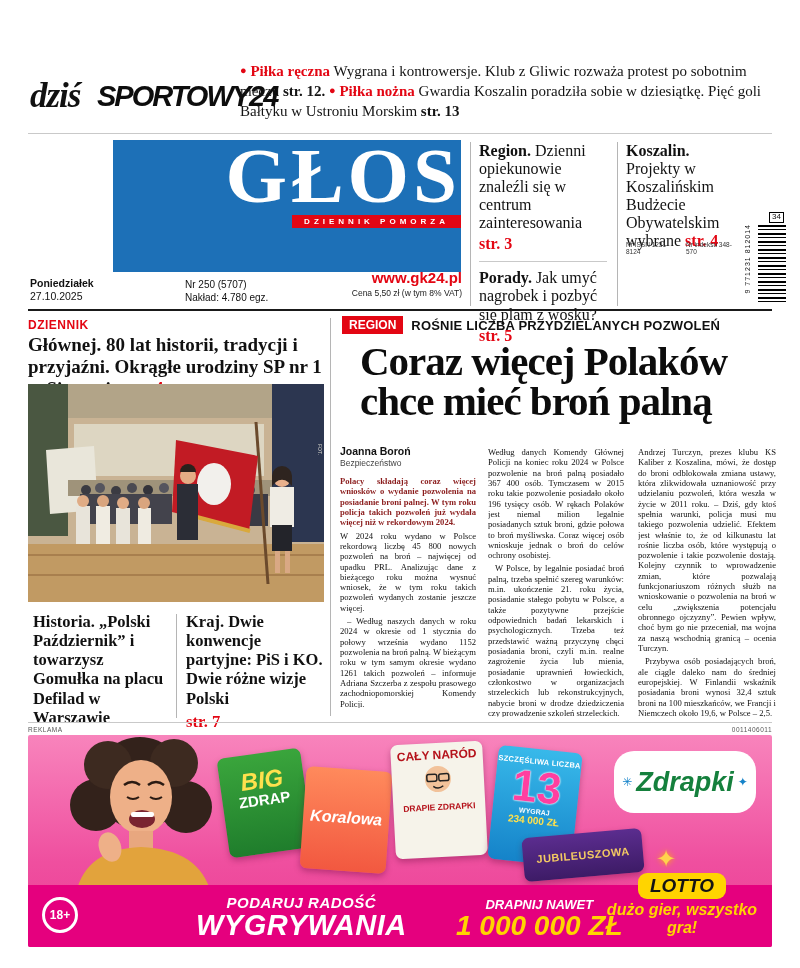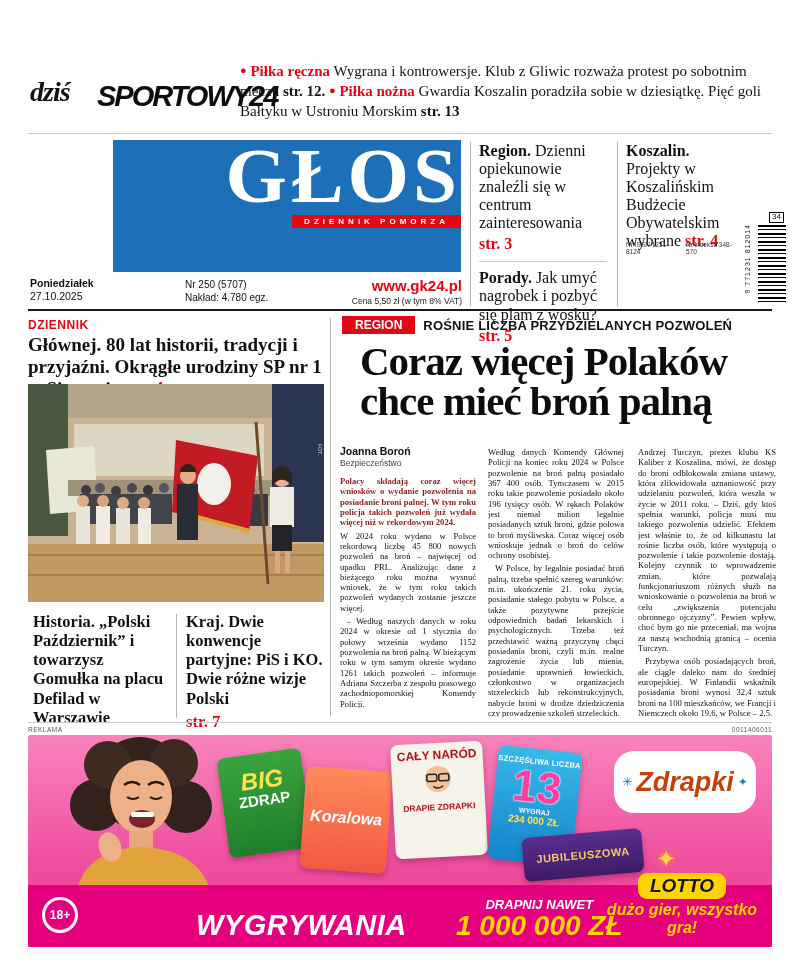--- a/index.html
+++ b/index.html
@@ -4,21 +4,21 @@
 <style>
   *{margin:0;padding:0;box-sizing:border-box}
   html,body{background:#fff}
   .page{position:relative;width:800px;height:968px;background:#fff;overflow:hidden;
         font-family:"Liberation Serif",serif;color:#111}
   .abs{position:absolute}
   .red{color:#e30613}
   .b{font-weight:bold}
 
   
-  .dzis{font-style:italic;font-weight:bold;font-size:28px;letter-spacing:-1px}
+  .dzis{font-style:italic;font-weight:bold;font-size:35px;letter-spacing:-1px}
   .sportowy{font-family:"Liberation Sans",sans-serif;font-weight:bold;font-style:italic;
             font-size:29px;letter-spacing:-2px;color:#0d0d0d}
   .top-teasers{font-size:15px;line-height:1.32;color:#141414}
   .top-teasers .dot{color:#e30613;font-size:11px;vertical-align:2px}
   .top-teasers b.tag{color:#e30613}
   .hairline{background:#c9c9c9;height:1px}
   .blackline{background:#1a1a1a;height:2px}
   .vline{width:1px;background:#b5b5b5}
 
   
@@ -47,21 +47,21 @@
 
   
   .label-red{font-family:"Liberation Sans",sans-serif;font-weight:bold;font-size:12px;
              color:#e30613;letter-spacing:.5px}
   .mini-head{font-weight:bold;font-size:19px;line-height:1.15}
   .box-head{font-weight:bold;font-size:16.5px;line-height:1.16}
   .box-page{font-weight:bold;font-size:16.5px;margin-top:4px}
 
   
   .section-tag{background:#e30613;color:#fff;font-family:"Liberation Sans",sans-serif;
-               font-weight:bold;font-size:12px;padding:2px 13px;display:inline-block}
+               font-weight:bold;font-size:12px;padding:2px 7px;display:inline-block}
   .kicker{font-family:"Liberation Sans",sans-serif;font-weight:bold;font-size:13px;
           letter-spacing:.2px;color:#111}
   .headline{font-weight:bold;font-size:41px;line-height:.98;letter-spacing:-1px;color:#0c0c0c}
   .author{font-family:"Liberation Sans",sans-serif;font-weight:bold;font-size:10.5px}
   .author-sub{font-family:"Liberation Sans",sans-serif;font-size:8.5px;color:#444;margin-top:1px}
   .bodycol{font-size:8.6px;line-height:1.2;text-align:justify;overflow:hidden;height:270px}
   .bodycol p{margin-bottom:3px}
   .bodycol p.ind{text-indent:7px;margin-bottom:0}
   .lead{font-weight:bold;color:#8b1d1d;margin-bottom:4px}
 
@@ -85,21 +85,21 @@
   .card-13 .t1{font-size:7.5px;font-weight:bold;margin-top:8px;letter-spacing:.3px}
   .card-13 .num{font-size:44px;font-weight:bold;color:#ff3fa0;line-height:.95;
                 text-shadow:0 0 2px #fff,0 0 2px #fff}
   .card-13 .t2{font-size:7px;font-weight:bold}
   .card-13 .t3{font-size:10px;font-weight:bold;color:#ffe14d}
   .card-jub{background:linear-gradient(#5b2d8f,#3d1b66);color:#f3c963;display:flex;
             align-items:center;justify-content:center}
   .card-jub .t1{font-size:11px;font-weight:bold;letter-spacing:.5px}
   .zdrapki-panel{position:absolute;right:16px;top:16px;width:142px;height:62px;background:#fff;
                  border-radius:20px;display:flex;align-items:center;justify-content:center;gap:4px}
-  .zdrapki-word{color:#c2410c;font-family:"Liberation Sans",sans-serif;font-weight:bold;
+  .zdrapki-word{color:#15803d;font-family:"Liberation Sans",sans-serif;font-weight:bold;
                 font-style:italic;font-size:27px}
   .sparkle{color:#1583c9;font-size:12px}
   .gold-star{position:absolute;right:96px;bottom:74px;color:#ffd34d;font-size:24px;
              text-shadow:0 0 6px #ffb300}
   .strip-left{position:absolute;left:168px;bottom:7px;text-align:center;color:#fff;
               font-family:"Liberation Sans",sans-serif;font-style:italic}
   .strip-left .r1{font-size:15px;font-weight:bold;letter-spacing:.5px}
   .strip-left .r2{font-size:29px;font-weight:bold;letter-spacing:.5px;line-height:1}
   .strip-right{position:absolute;left:428px;bottom:7px;text-align:center;
                font-family:"Liberation Sans",sans-serif;font-style:italic}
@@ -140,21 +140,21 @@
   </div>
 
   <div class="abs info" style="left:30px;top:277px">
     <div class="b">Poniedziałek</div>
     <div>27.10.2025</div>
   </div>
   <div class="abs info" style="left:185px;top:279px;font-size:10px">
     <div>Nr 250 (5707)</div>
     <div>Nakład: 4.780 egz.</div>
   </div>
-  <div class="abs" style="left:330px;top:277px;width:132px;text-align:right">
+  <div class="abs" style="left:330px;top:269px;width:132px;text-align:right">
     <div class="site">www.gk24.pl</div>
     <div class="price">Cena 5,50 zł (w tym 8% VAT)</div>
   </div>
 
   <div class="abs vline" style="left:470px;top:142px;height:164px"></div>
   <div class="abs vline" style="left:617px;top:142px;height:164px"></div>
 
   <div class="abs" style="left:479px;top:142px;width:128px">
     <p class="side-t"><b>Region.</b><span> Dzienni opiekunowie znaleźli się w centrum zainteresowania</span></p>
     <div class="side-page red">str. 3</div>
@@ -334,20 +334,21 @@
     <div class="zdrapki-panel">
       <span class="sparkle">✳</span>
       <span class="zdrapki-word">Zdrapki</span>
       <span class="sparkle">✦</span>
     </div>
 
     <span class="gold-star">✦</span>
 
     <div class="ad-strip"></div>
     <div class="strip-left">
+      <div class="r1">PODARUJ RADOŚĆ</div>
       <div class="r2">WYGRYWANIA</div>
     </div>
     <div class="strip-right">
       <div class="r1">DRAPNIJ NAWET</div>
       <div class="r2">1 000 000 ZŁ</div>
     </div>
     <div class="lotto-box">
       <span class="lotto-logo">LOTTO</span>
       <div class="lotto-slogan">dużo gier, wszystko gra!</div>
     </div>

